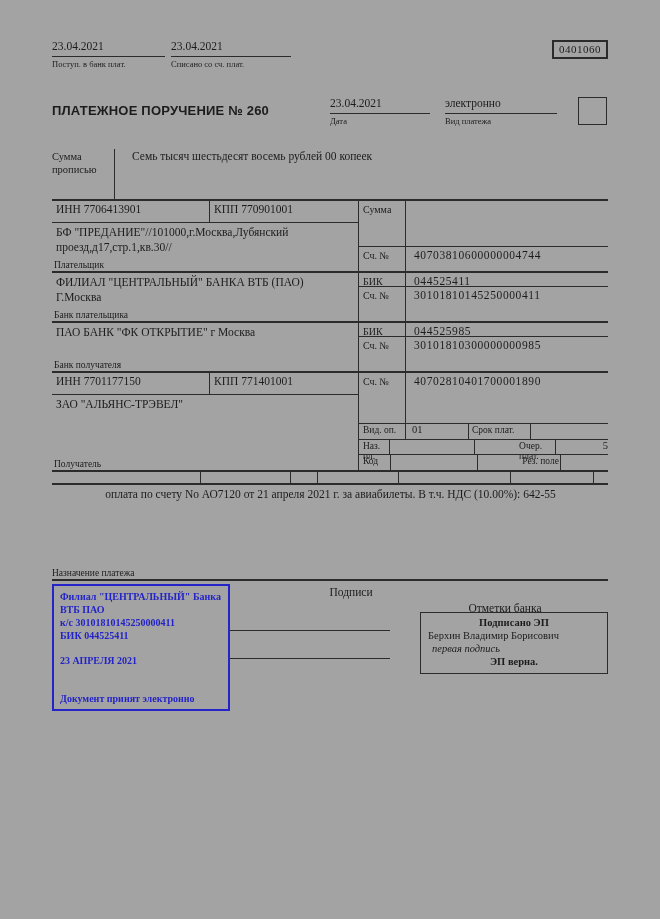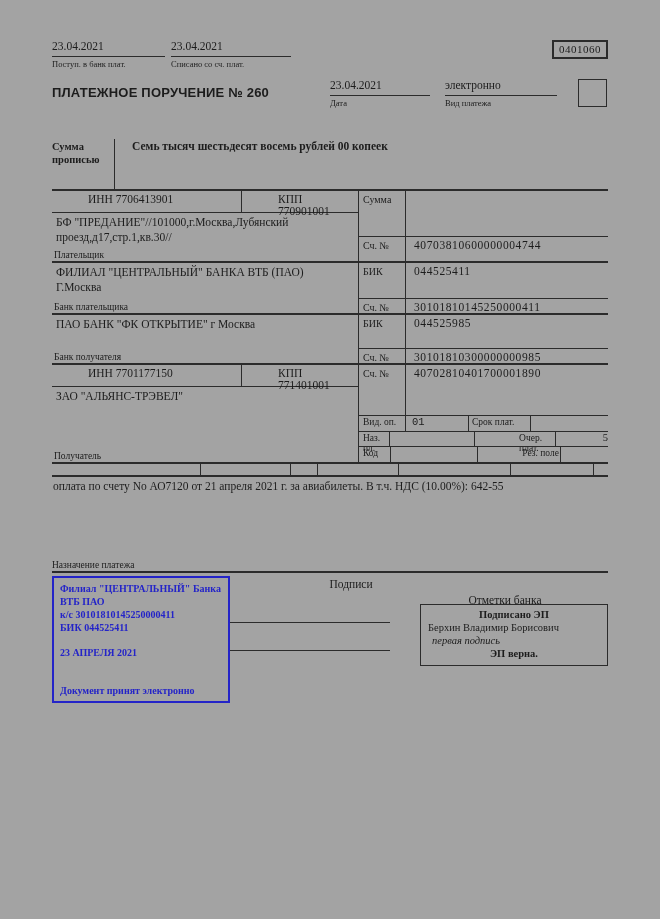--- a/index.html
+++ b/index.html
@@ -19,65 +19,65 @@
   .d2 { width:120px; margin-left:6px; }
   .form-code-box {
     position:absolute; right:0; top:0; border:2px solid var(--line);
     font-size:11px; padding:0 5px; height:19px; line-height:15px; letter-spacing:.5px;
   }
   .dates-caps { display:flex; height:12px; margin-top:2px; }
   .cap { font-size:8.5px; color:#222; }
   .c1 { width:113px; } .c2 { width:126px; margin-left:6px; }
 
   
-  .title-row { position:relative; height:44px; margin-top:8px; }
+  .title-row { position:relative; height:44px; margin-top:26px; }
   .pp-title { position:absolute; left:0; top:6px; font-family:"Liberation Sans", sans-serif; font-weight:bold; font-size:13px; letter-spacing:.2px; }
   .tfield { position:absolute; top:0; }
   .tfield .fval { font-size:11.5px; border-bottom:1px solid var(--line); height:17px; }
   .tfield .fcap { font-size:8.5px; margin-top:2px; }
   .f-date { left:278px; width:100px; }
   .f-type { left:393px; width:112px; }
   .type-box { position:absolute; left:526px; top:0; width:29px; height:28px; border:1px solid var(--line); }
 
   
-  .amount-row { display:flex; margin-top:16px; height:50px;font-weight:bold; }
+  .amount-row { display:flex; margin-top:8px; height:50px; }
   .aw-label { width:62px; font-size:10.5px; line-height:13px; padding-top:1px; }
   .aw-text { flex:1; border-left:1px solid var(--line); padding:1px 0 0 17px; font-size:11.5px; }
 
   
   .tbl { border-top:2px solid var(--line); width:556px; }
   .tblock { display:flex; border-bottom:2px solid var(--line); }
   .tleft { width:306px; display:flex; flex-direction:column; }
   .tright { width:250px; border-left:1px solid var(--line); display:flex; flex-direction:column; }
   .innkpp { display:flex; height:22px; border-bottom:1px solid var(--line); }
   .inn { width:158px; border-right:1px solid var(--line); }
   .kpp { flex:1; }
-  .cell { padding:2px 4px; font-size:11.5px;margin-left:32px; }
+  .cell { padding:2px 4px; font-size:11.5px; }
   .name-cell { flex:1; padding:2px 4px 0 4px; font-size:11.5px; line-height:15px; white-space:pre-line; }
   .sec-label { height:16px; font-size:9.5px; padding:0 2px 1px 2px; display:flex; align-items:flex-end; }
   .lv { display:flex; }
   .lv .lbl { width:47px; border-right:1px solid var(--line); font-size:10px; padding:3px 2px 0 4px; }
   .lv .val { flex:1; font-size:11.5px; padding:2px 2px 0 8px; letter-spacing:.6px; }
   .h-sum { height:46px; border-bottom:1px solid var(--line); }
   .h-acc { flex:1; }
-  .h-bik { height:36px; border-bottom:1px solid var(--line); }
+  .h-bik { height:14px; border-bottom:1px solid var(--line); }
   .h-acc2 { flex:1; }
   .h-acc3 { height:51px; border-bottom:1px solid var(--line); }
   .vrow { display:flex; height:15px; font-size:9.5px; }
   .vrow + .vrow { border-top:1px solid var(--line);gap:41px; }
   .vrow .vl1 { width:47px; border-right:1px solid var(--line); padding:1px 1px 0 4px; }
-  .vrow .vv1 { width:63px; border-right:1px solid var(--line); font-size:10.5px; padding:0 8px 0 6px;font-family:Liberation Mono, monospace; }
+  .vrow .vv1 { width:63px; border-right:1px solid var(--line); font-size:10.5px; padding:0 8px 0 6px; }
   .vrow .vl2 { width:62px; border-right:1px solid var(--line); padding:1px 1px 0 3px; }
   .vrow .vv2 { flex:1; font-size:10.5px; padding:0 0 0 6px; }
   .taxrow { display:flex; height:13px; border-bottom:2px solid var(--line); }
   .taxrow div { border-right:1px solid var(--line); }
   .tx1{width:149px;} .tx2{width:90px;} .tx3{width:27px;} .tx4{width:81px;} .tx5{width:112px;} .tx6{width:83px;} .tx7{flex:1; border-right:none !important;}
 
   
-  .purpose { position:relative; min-height:96px; border-bottom:2px solid var(--line); }
+  .purpose { position:relative; min-height:96px; border-bottom:2px solid var(--line);text-align:center; }
   .purpose-text { font-size:11.5px; padding:3px 0 0 1px; }
   .purpose-label { position:absolute; left:0; bottom:1px; font-size:9.5px; }
 
   
   .footer { position:relative; height:150px; }
   .stamp {
     position:absolute; left:0; top:3px; width:178px; height:127px;
     border:2px solid var(--stamp); color:var(--stamp); font-weight:bold;
     font-size:10px; line-height:13px; padding:4px 6px; display:flex; flex-direction:column;
   }

